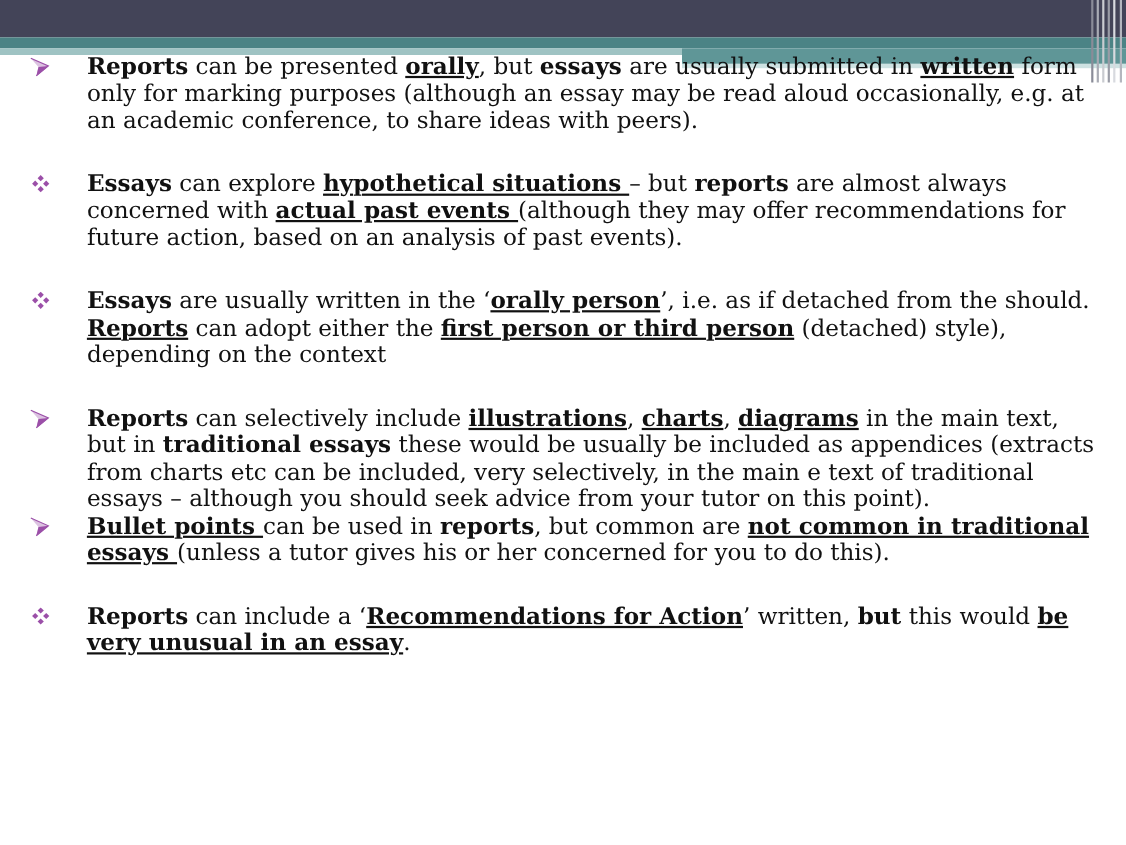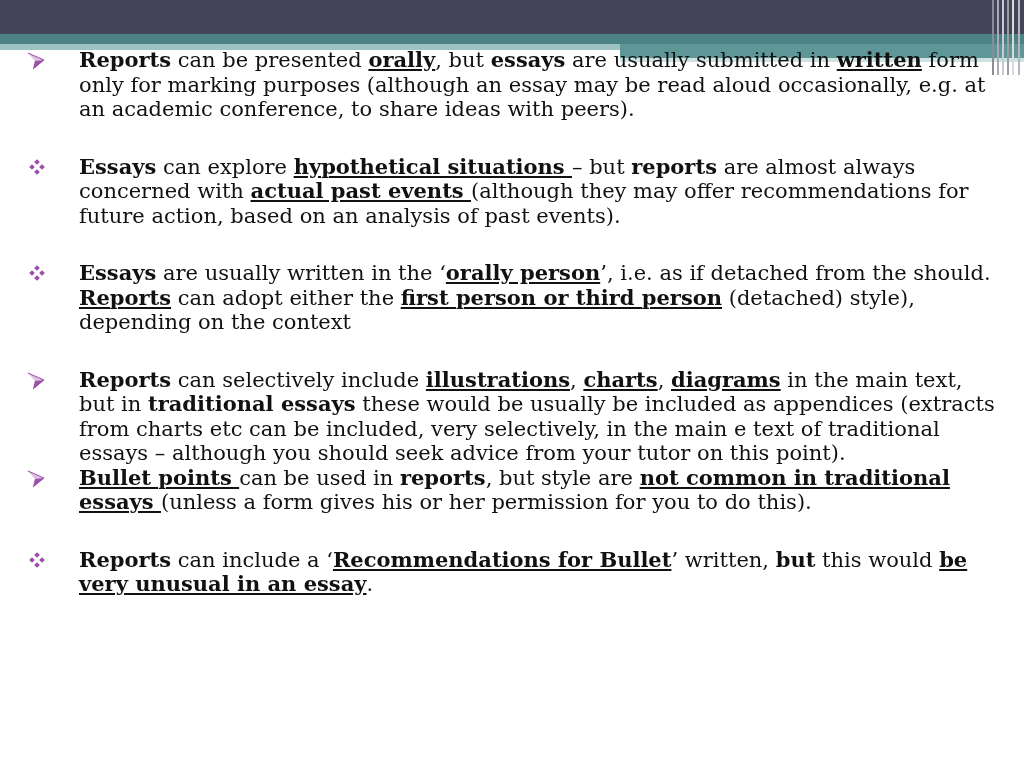--- a/index.html
+++ b/index.html
@@ -59,20 +59,20 @@
         </svg></span><span class="txt"><b><span>Essays</span></b><span> are usually written in the ‘</span><u><b><span>orally person</span></b></u><span>’, i.e. as if detached from the should. </span><u><b><span>Reports</span></b></u><span> can adopt either the </span><u><b><span>first person or third person</span></b></u><span> (detached) style), depending on the context</span></span></div>
   <div class="item" style="margin-top:33px"><span class="bullet"><svg width="20" height="18" viewBox="0 0 20 18">
           <polygon points="2,1 18,8 7,17 9,9" fill="#9b4fa8" opacity="0.35"></polygon>
           <polygon points="9,9 18,8 7,17" fill="#9b4fa8"></polygon>
           <polyline points="2,1 18,8 7,17" fill="none" stroke="#9b4fa8" stroke-width="1"></polyline>
         </svg></span><span class="txt"><b><span>Reports</span></b><span> can selectively include </span><u><b><span>illustrations</span></b></u><span>, </span><u><b><span>charts</span></b></u><span>, </span><u><b><span>diagrams</span></b></u><span> in the main text, but in </span><b><span>traditional essays</span></b><span> these would be usually be included as appendices (extracts from charts etc can be included, very selectively, in the main e text of traditional essays – although you should seek advice from your tutor on this point).</span></span></div>
   <div class="item" style="margin-top:0px"><span class="bullet"><svg width="20" height="18" viewBox="0 0 20 18">
           <polygon points="2,1 18,8 7,17 9,9" fill="#9b4fa8" opacity="0.35"></polygon>
           <polygon points="9,9 18,8 7,17" fill="#9b4fa8"></polygon>
           <polyline points="2,1 18,8 7,17" fill="none" stroke="#9b4fa8" stroke-width="1"></polyline>
-        </svg></span><span class="txt"><u><b><span>Bullet points </span></b></u><span>can be used in </span><b><span>reports</span></b><span>, but style are </span><u><b><span>not common in traditional essays </span></b></u><span>(unless a form gives his or her permission for you to do this).</span></span></div>
+        </svg></span><span class="txt"><u><b><span>Bullet points </span></b></u><span>can be used in </span><b><span>reports</span></b><span>, but common are </span><u><b><span>not common in traditional essays </span></b></u><span>(unless a tutor gives his or her concerned for you to do this).</span></span></div>
   <div class="item" style="margin-top:33px"><span class="bullet"><svg width="18" height="18" viewBox="0 0 18 18" style="margin-left:2px">
           <rect x="7" y="1" width="4" height="4" transform="rotate(45 9 3)" fill="#9b4fa8"></rect>
           <rect x="2" y="6" width="4" height="4" transform="rotate(45 4 8)" fill="#9b4fa8"></rect>
           <rect x="12" y="6" width="4" height="4" transform="rotate(45 14 8)" fill="#9b4fa8"></rect>
           <rect x="7" y="11" width="4" height="4" transform="rotate(45 9 13)" fill="#9b4fa8"></rect>
-        </svg></span><span class="txt"><b><span>Reports</span></b><span> can include a ‘</span><u><b><span>Recommendations for Bullet</span></b></u><span>’ written, </span><b><span>but</span></b><span> this would </span><u><b><span>be very unusual in an essay</span></b></u><span>.</span></span></div>
+        </svg></span><span class="txt"><b><span>Reports</span></b><span> can include a ‘</span><u><b><span>Recommendations for Action</span></b></u><span>’ written, </span><b><span>but</span></b><span> this would </span><u><b><span>be very unusual in an essay</span></b></u><span>.</span></span></div>
 </div>
 
 </body></html>

